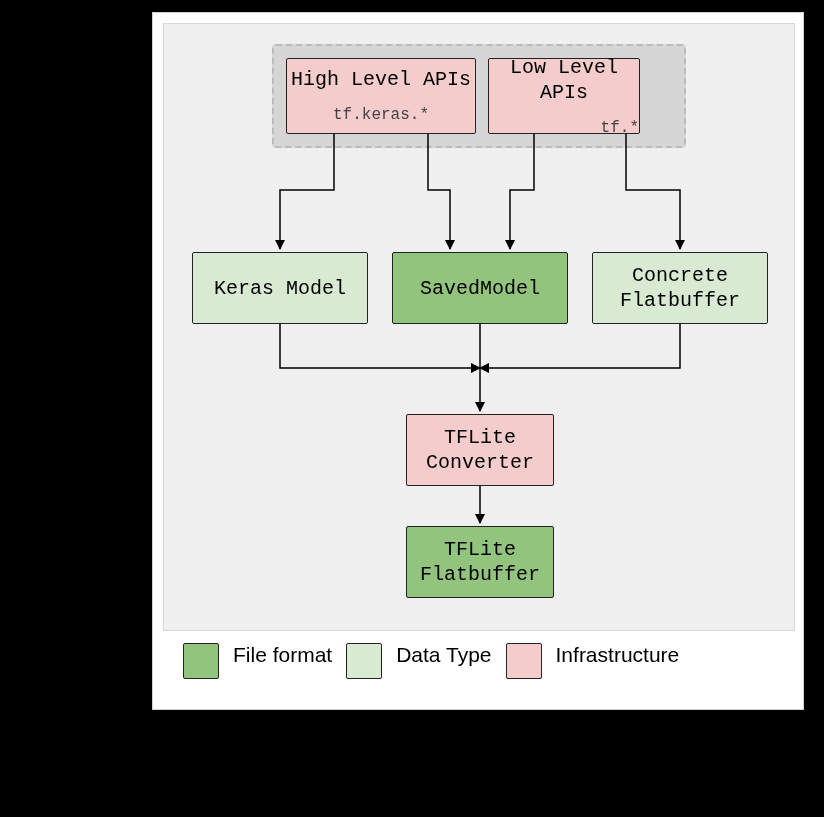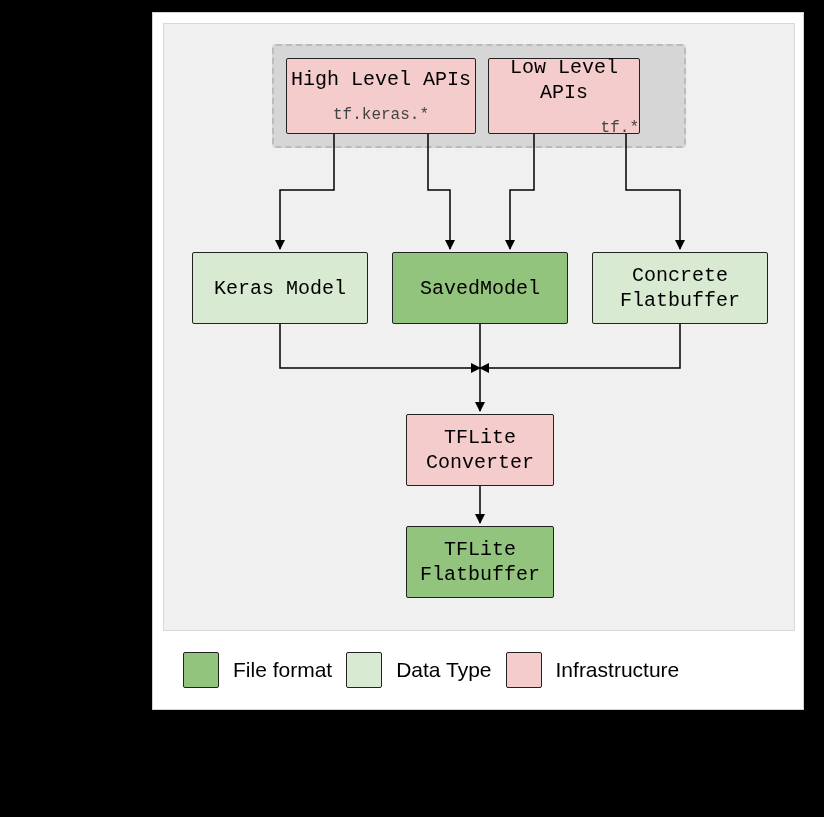--- a/index.html
+++ b/index.html
@@ -54,21 +54,20 @@
   .lightgreen { background: #d9ead3; }
   .green { background: #93c47d; }
   .sub { font-size: 16px; color: #444; margin-top: 13px; }
   .legend {
     position: absolute;
     left: 10px;
     bottom: 12px;
     width: 632px;
     height: 54px;
     display: flex;
-    align-items: center;
     gap: 14px;
     font-family: -apple-system, Helvetica, Arial, sans-serif;
     font-size: 21px;
     padding-left: 20px;
   }
   .swatch {
     width: 36px;
     height: 36px;
     border: 1px solid #222;
     border-radius: 2px;

